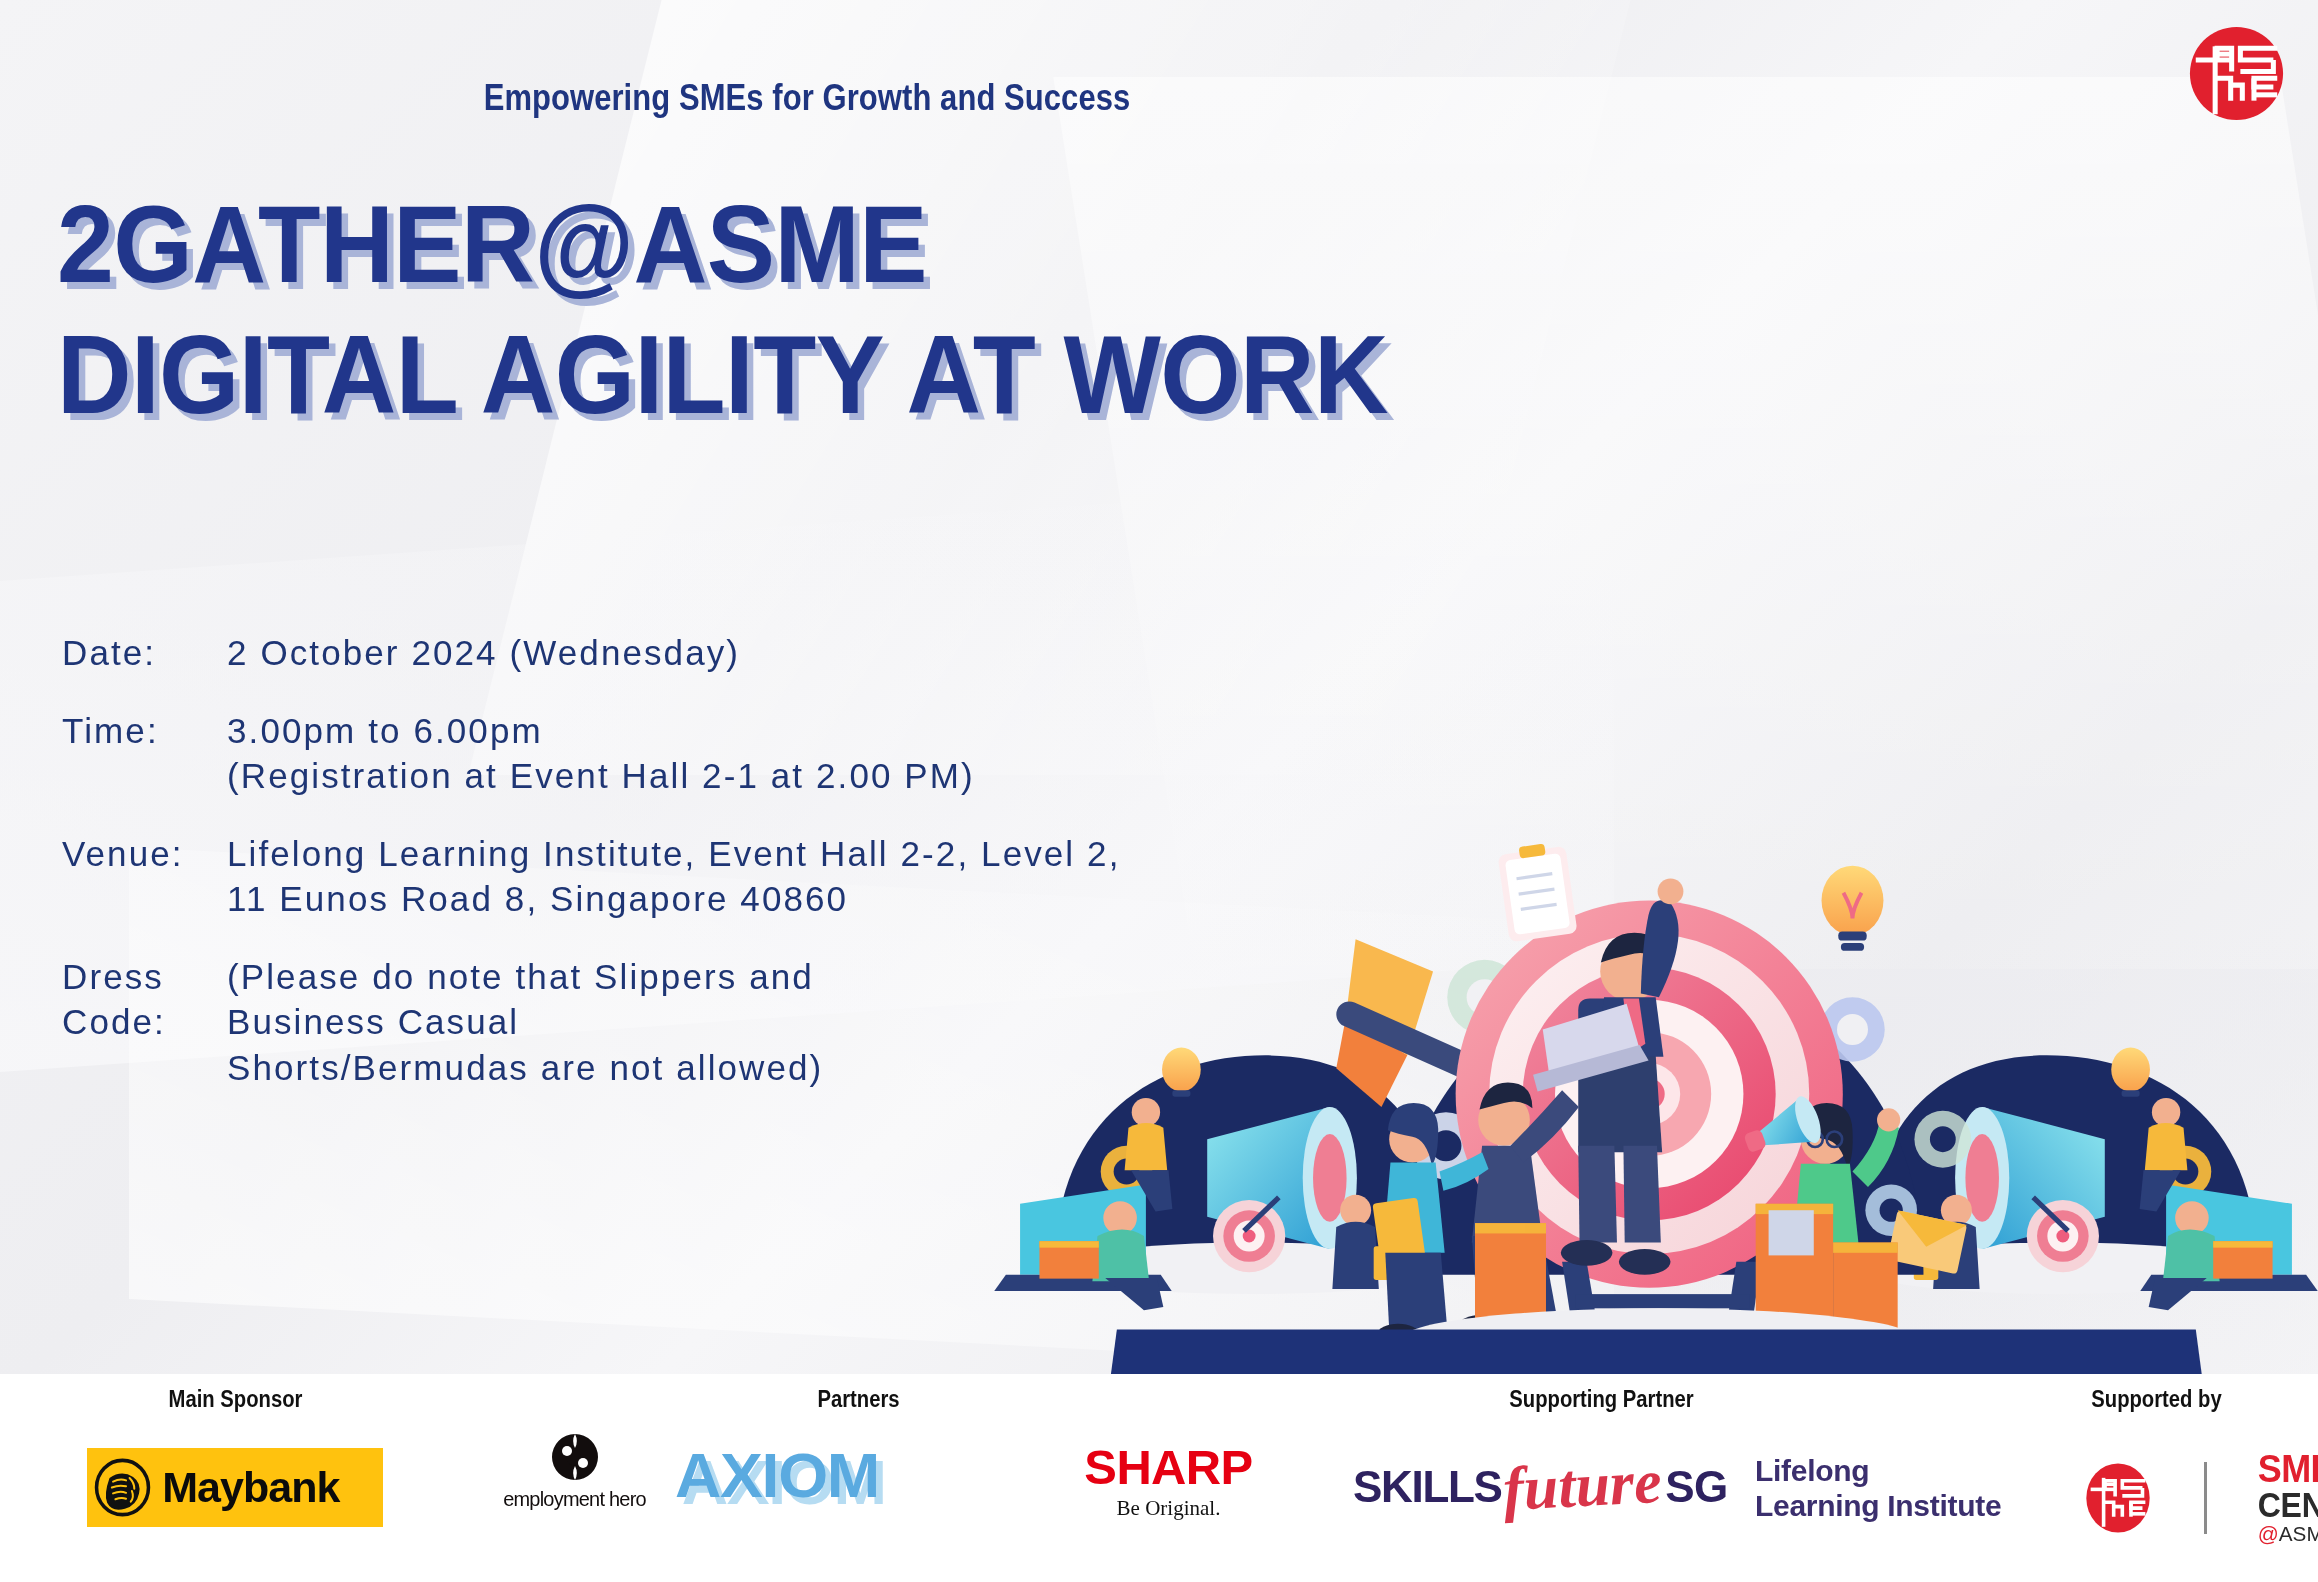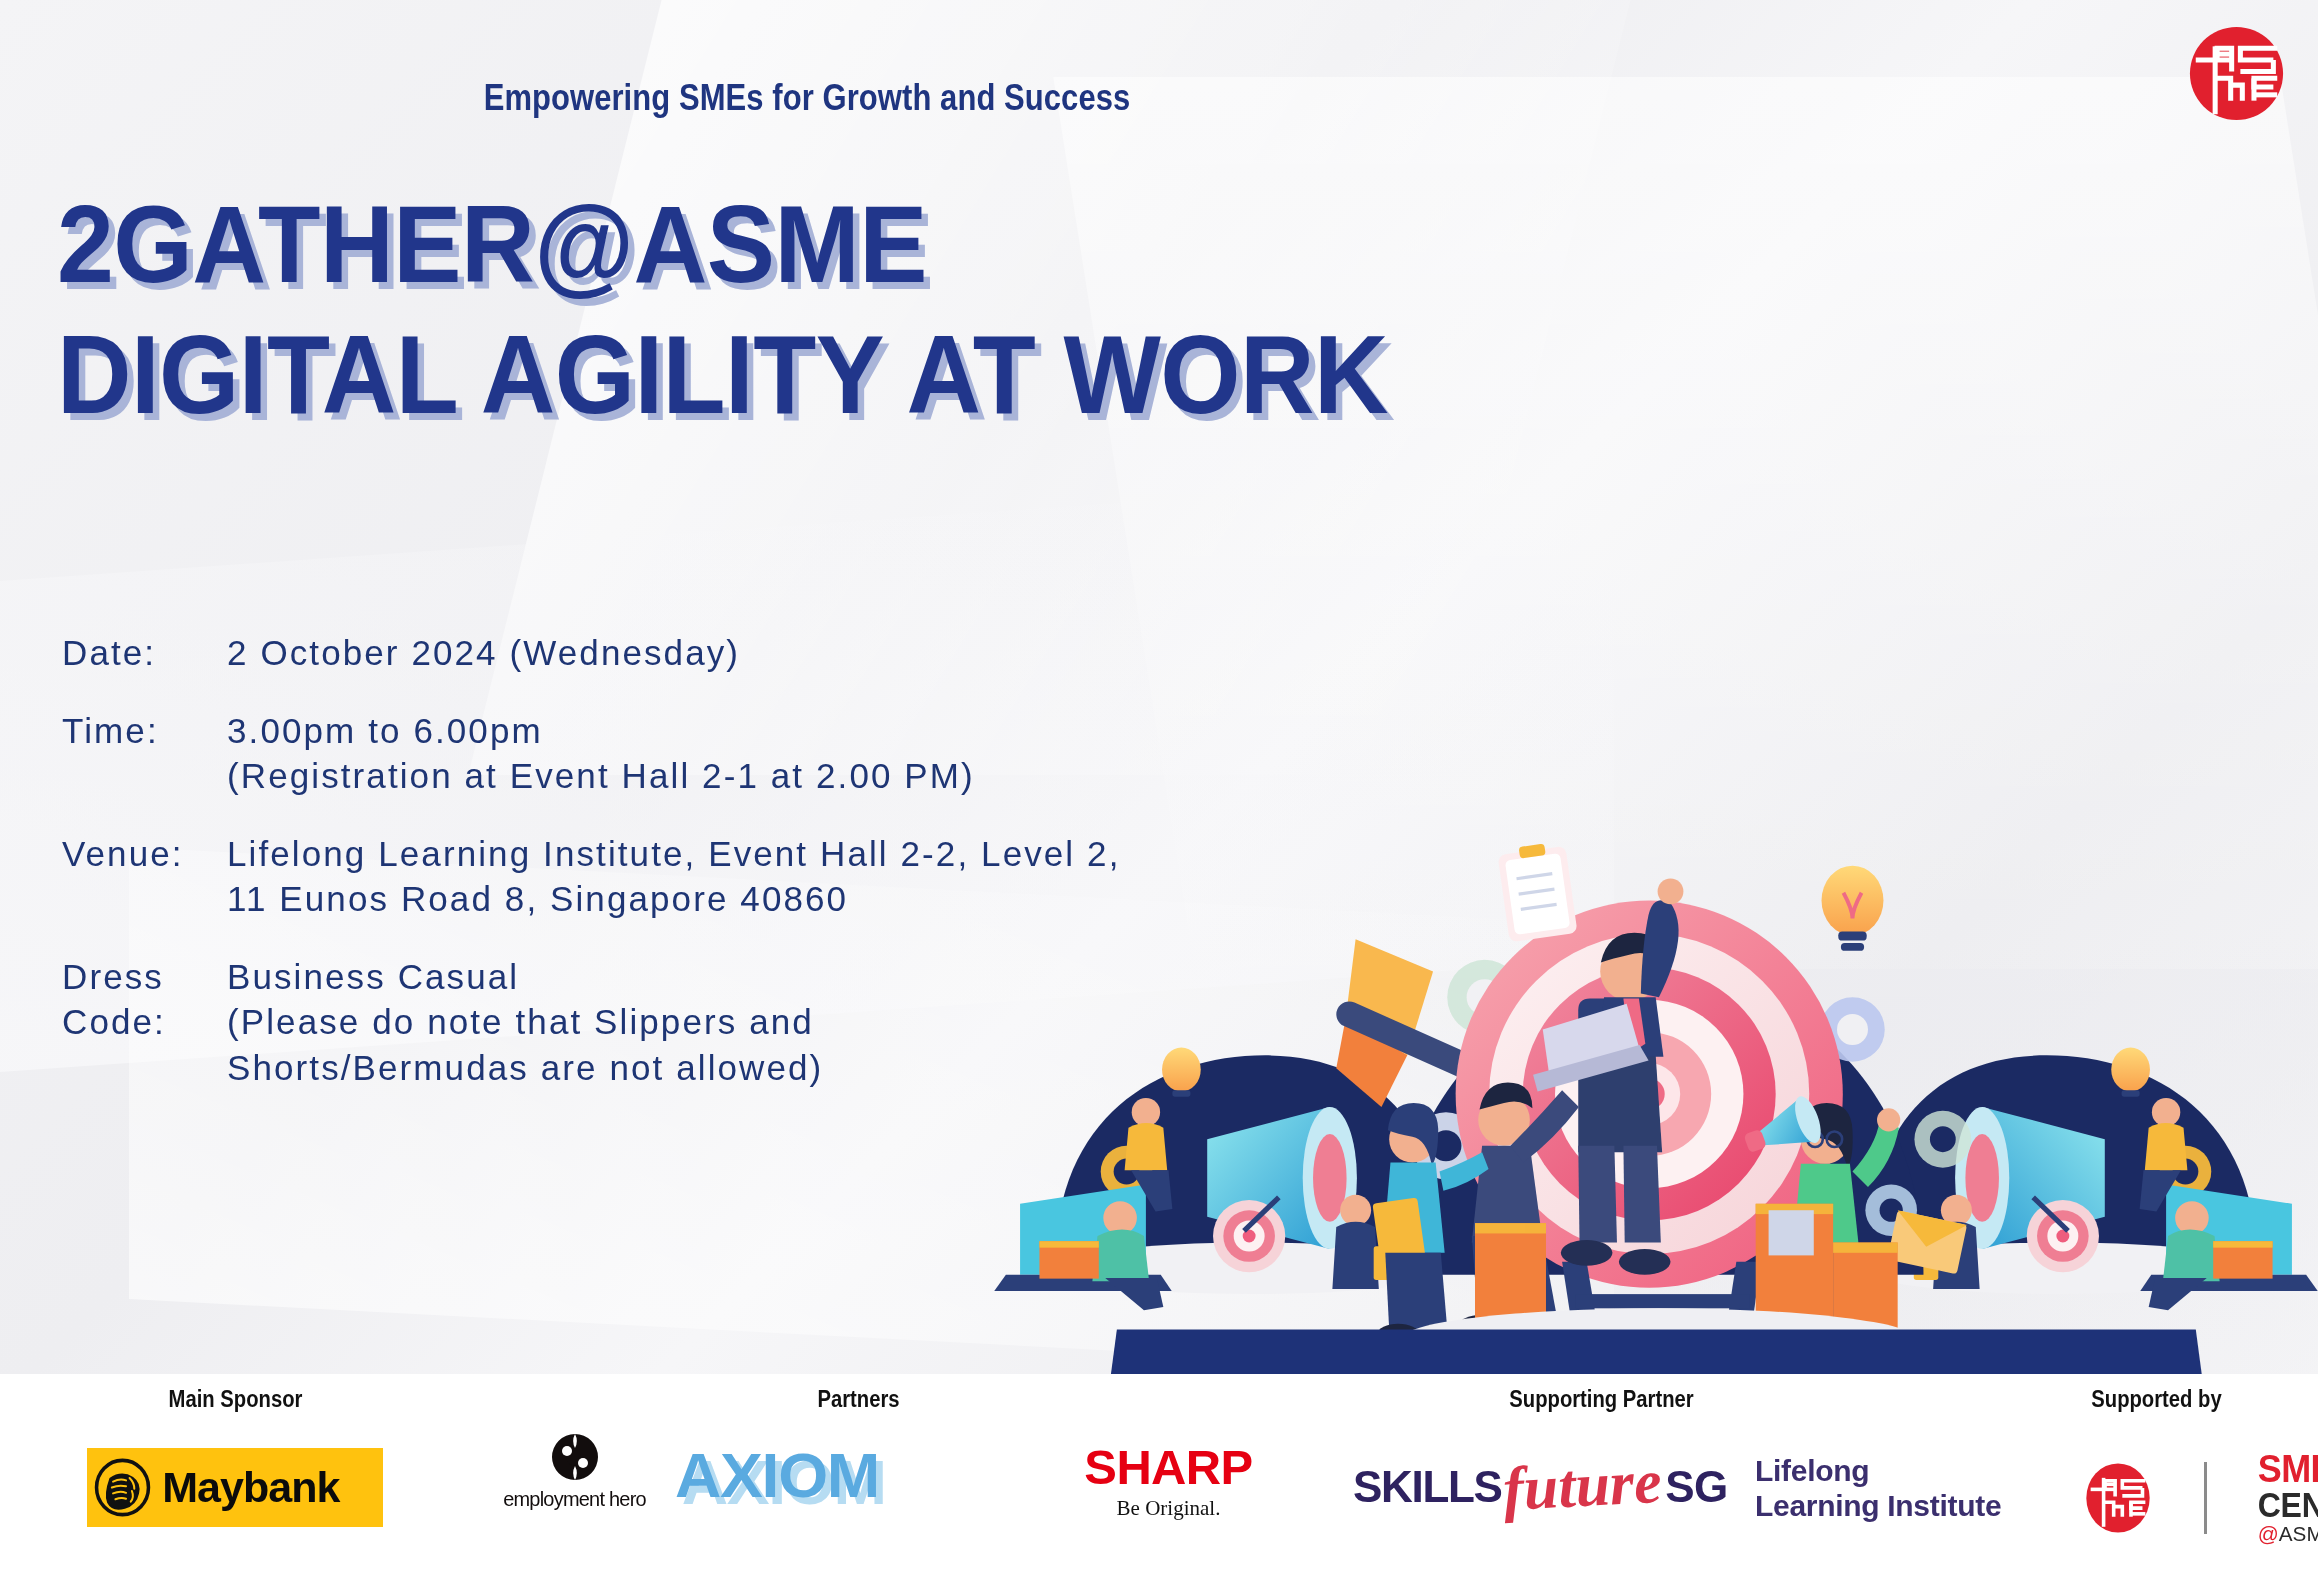--- a/index.html
+++ b/index.html
@@ -197,22 +197,22 @@
         <div>11 Eunos Road 8, Singapore 40860</div>
       </div>
     </div>
 
     <div class="drow">
       <div class="dlabel">
         <span>Dress</span>
         <span class="l2">Code:</span>
       </div>
       <div class="dval">
+        <div>(Please do note that Slippers and</div>
         <div>Business Casual</div>
-        <div>(Please do note that Slippers and</div>
         <div>Shorts/Bermudas are not allowed)</div>
       </div>
     </div>
 
   </div>
 
   <svg class="illus" viewBox="0 0 2051 1060">
     <defs>
       <linearGradient id="tg1" x1="0" y1="0" x2="1" y2="1">
         <stop offset="0" stop-color="#f7a7b0"></stop>

